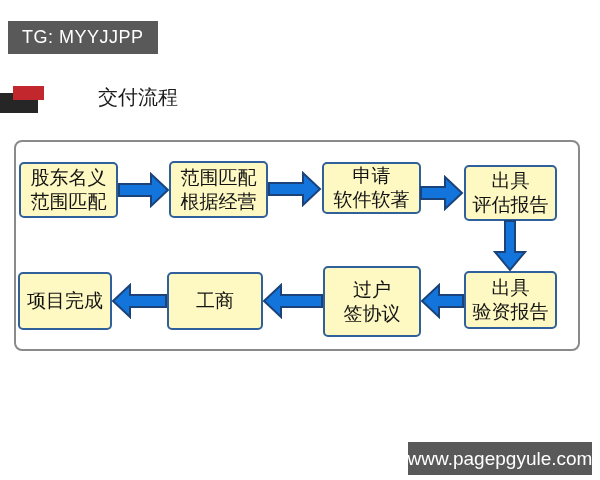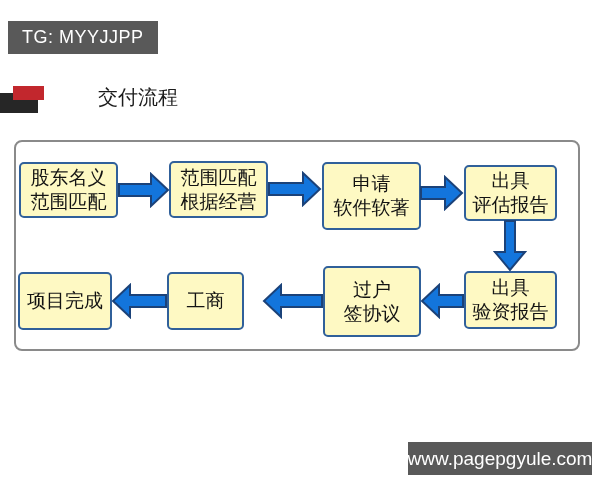--- a/index.html
+++ b/index.html
@@ -65,21 +65,21 @@
 
   <div class="flow-box" style="left:169px; top:161px; width:99px; height:57px;">
     <span>范围匹配</span>
     <span>根据经营</span>
   </div>
 
   <svg class="arrow" style="left:268px; top:171px;" width="54" height="36" viewBox="0 0 54 36">
     <polygon points="1,12 35,12 35,2 52,18 35,34 35,24 1,24"></polygon>
   </svg>
 
-  <div class="flow-box" style="left:322px; top:162px; width:99px; height:68px;font-family:Liberation Serif, serif;">
+  <div class="flow-box" style="left:322px; top:162px; width:99px; height:52px;font-family:Liberation Serif, serif;">
     <span>申请</span>
     <span>软件软著</span>
   </div>
 
   <svg class="arrow" style="left:420px; top:175px;" width="44" height="36" viewBox="0 0 44 36">
     <polygon points="1,12 25,12 25,2 42,18 25,34 25,24 1,24"></polygon>
   </svg>
 
   <div class="flow-box" style="left:464px; top:165px; width:93px; height:56px;">
     <span>出具</span>
@@ -101,21 +101,21 @@
 
   <div class="flow-box" style="left:323px; top:266px; width:98px; height:71px;">
     <span>过户</span>
     <span>签协议</span>
   </div>
 
   <svg class="arrow" style="left:262px; top:283px;" width="61" height="36" viewBox="0 0 61 36">
     <polygon points="60,12 19,12 19,2 2,18 19,34 19,24 60,24"></polygon>
   </svg>
 
-  <div class="flow-box" style="left:167px; top:272px; width:77px; height:58px;align-items:center;">
+  <div class="flow-box" style="left:167px; top:272px; width:96px; height:58px;align-items:center;">
     <span>工商</span>
   </div>
 
   <svg class="arrow" style="left:111px; top:283px;" width="56" height="36" viewBox="0 0 56 36">
     <polygon points="55,12 19,12 19,2 2,18 19,34 19,24 55,24"></polygon>
   </svg>
 
   <div class="flow-box" style="left:18px; top:272px; width:94px; height:58px;">
     <span>项目完成</span>
     <span></span>

